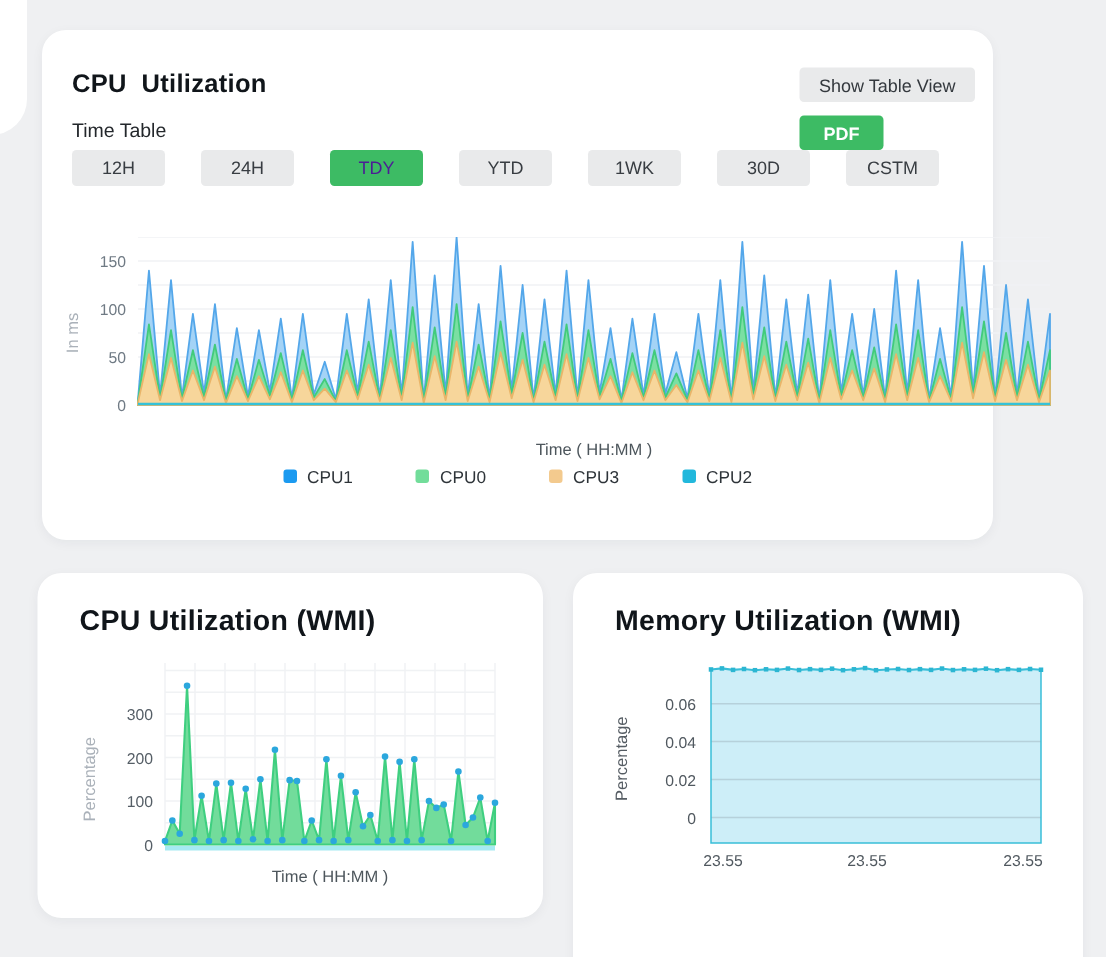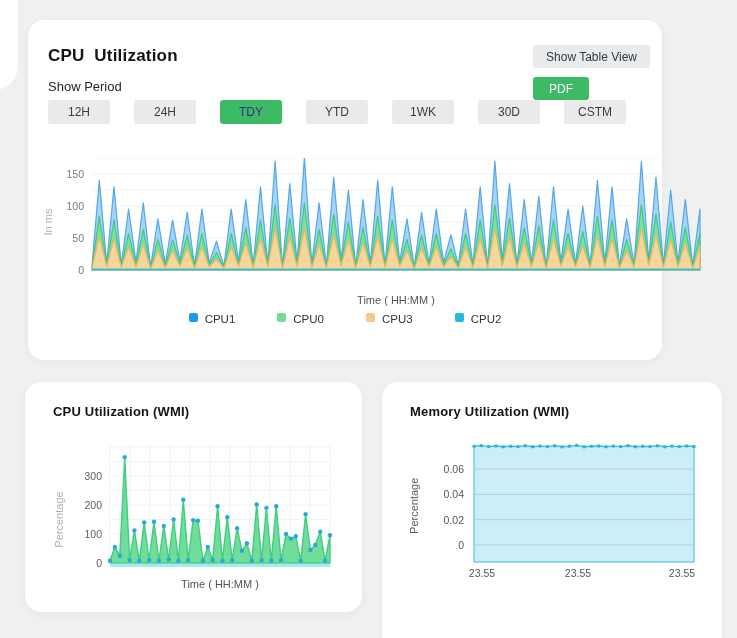--- a/index.html
+++ b/index.html
@@ -21,30 +21,30 @@
   #wmi-card{left:25px;top:382px;width:337px;height:230px;}
   #mem-card{left:382px;top:382px;width:340px;height:276px;}
 
   .main-title{
     position:absolute;left:20px;top:26px;margin:0;
     font-size:17px;font-weight:700;color:#10151a;letter-spacing:.2px;
     white-space:pre;
   }
   .sub-title{
     position:absolute;left:28px;top:22px;margin:0;
-    font-size:13px;font-weight:700;color:#10151a;letter-spacing:.2px;
+    font-size:19px;font-weight:700;color:#10151a;letter-spacing:.2px;
   }
   .hdr-btns{position:absolute;top:25px;right:12px;display:flex;gap:9px;flex-direction:column;}
   .btn{
     display:flex;align-items:center;justify-content:center;
     height:23px;border-radius:3px;font-size:12px;cursor:pointer;
     -webkit-user-select:none;user-select:none;
   }
   .btn-gray{background:#e9eaeb;color:#34393e;padding:0 13px;}
-  .btn-green{background:#3dbb64;color:#ffffff;width:56px;font-weight:400;}
+  .btn-green{background:#3dbb64;color:#ffffff;width:56px;font-weight:700;}
   .tp-label{
     position:absolute;left:20px;top:59px;font-size:13px;color:#23272b;
   }
   .tp-row{position:absolute;left:20px;top:80px;display:flex;gap:24px;}
   .tp-btn{
     width:62px;height:24px;border-radius:3px;background:#e9eaeb;
     display:flex;align-items:center;justify-content:center;
     font-size:12px;color:#383d42;cursor:pointer;
   }
   .tp-btn.active{background:#3dbb64;color:#4c1d95;}
@@ -72,21 +72,21 @@
 <div class="corner-shape"></div>
 
 <div class="card" id="top-card">
   <h1 class="main-title">CPU  Utilization</h1>
 
   <div class="hdr-btns">
     <div class="btn btn-gray">Show Table View</div>
     <div class="btn btn-green">PDF</div>
   </div>
 
-  <div class="tp-label">Show Period</div>
+  <div class="tp-label">Time Table</div>
 
   <div class="tp-row">
     <div class="tp-btn">12H</div>
     <div class="tp-btn">24H</div>
     <div class="tp-btn active">TDY</div>
     <div class="tp-btn">YTD</div>
     <div class="tp-btn">1WK</div>
     <div class="tp-btn">30D</div>
     <div class="tp-btn">CSTM</div>
   </div>

